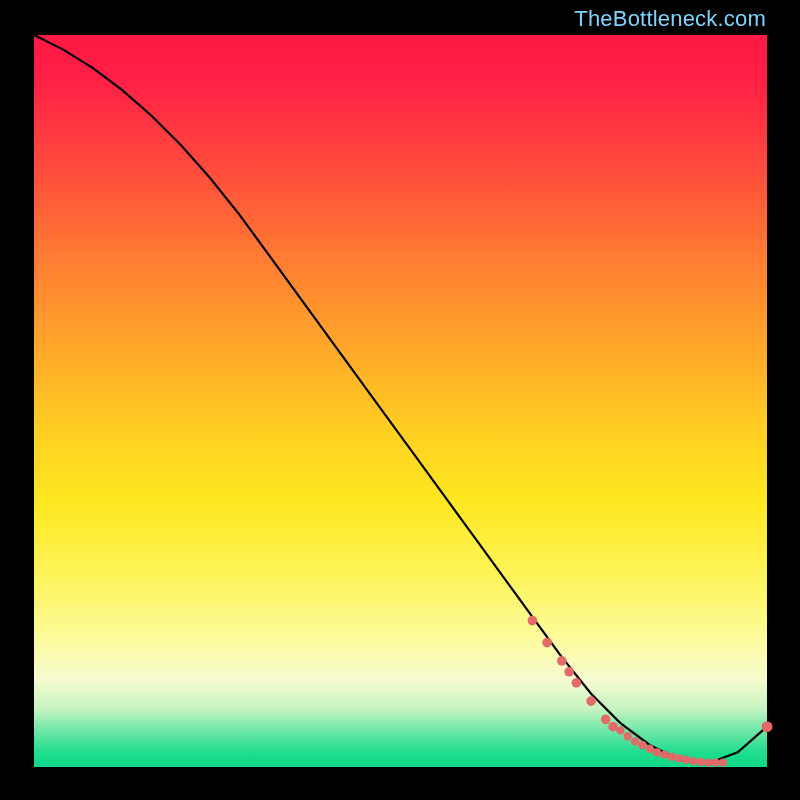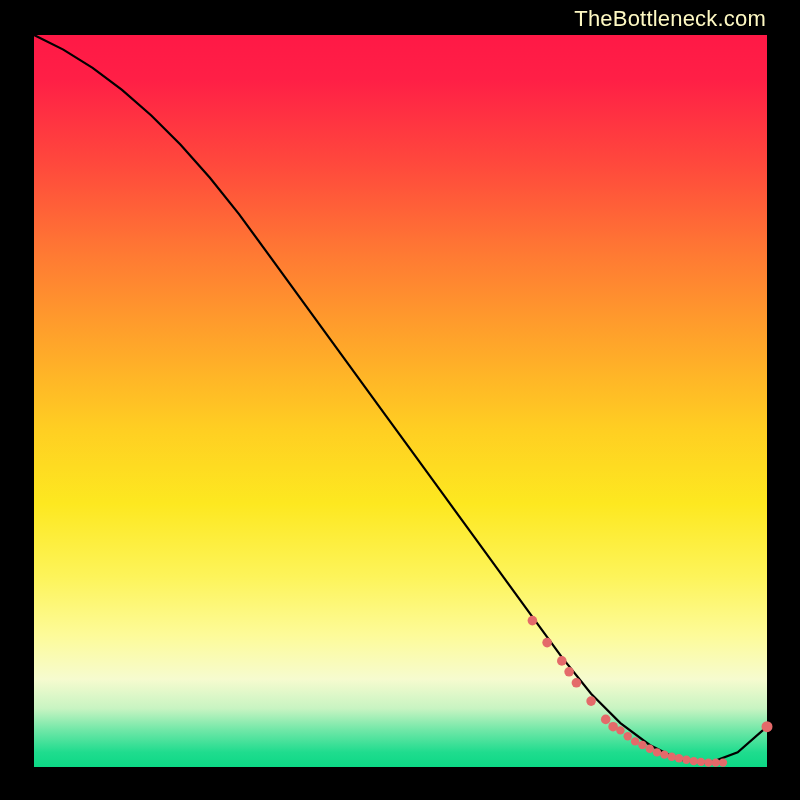--- a/index.html
+++ b/index.html
@@ -33,21 +33,21 @@
       #6fe7a7 95%,
       #1fdc8e 98%,
       #0cd885 100%
     );
   }
   .watermark {
     position: absolute;
     top: 6px;
     right: 34px;
     font: 400 22px "Arial", "Helvetica", sans-serif;
-    color: #fef9c3;
+    color: #7dd3fc;
     letter-spacing: 0.2px;
   }
   svg.curve {
     position: absolute;
     left: 0; top: 0;
     width: 733px; height: 732px;
     overflow: visible;
   }
 </style>
 </head>

